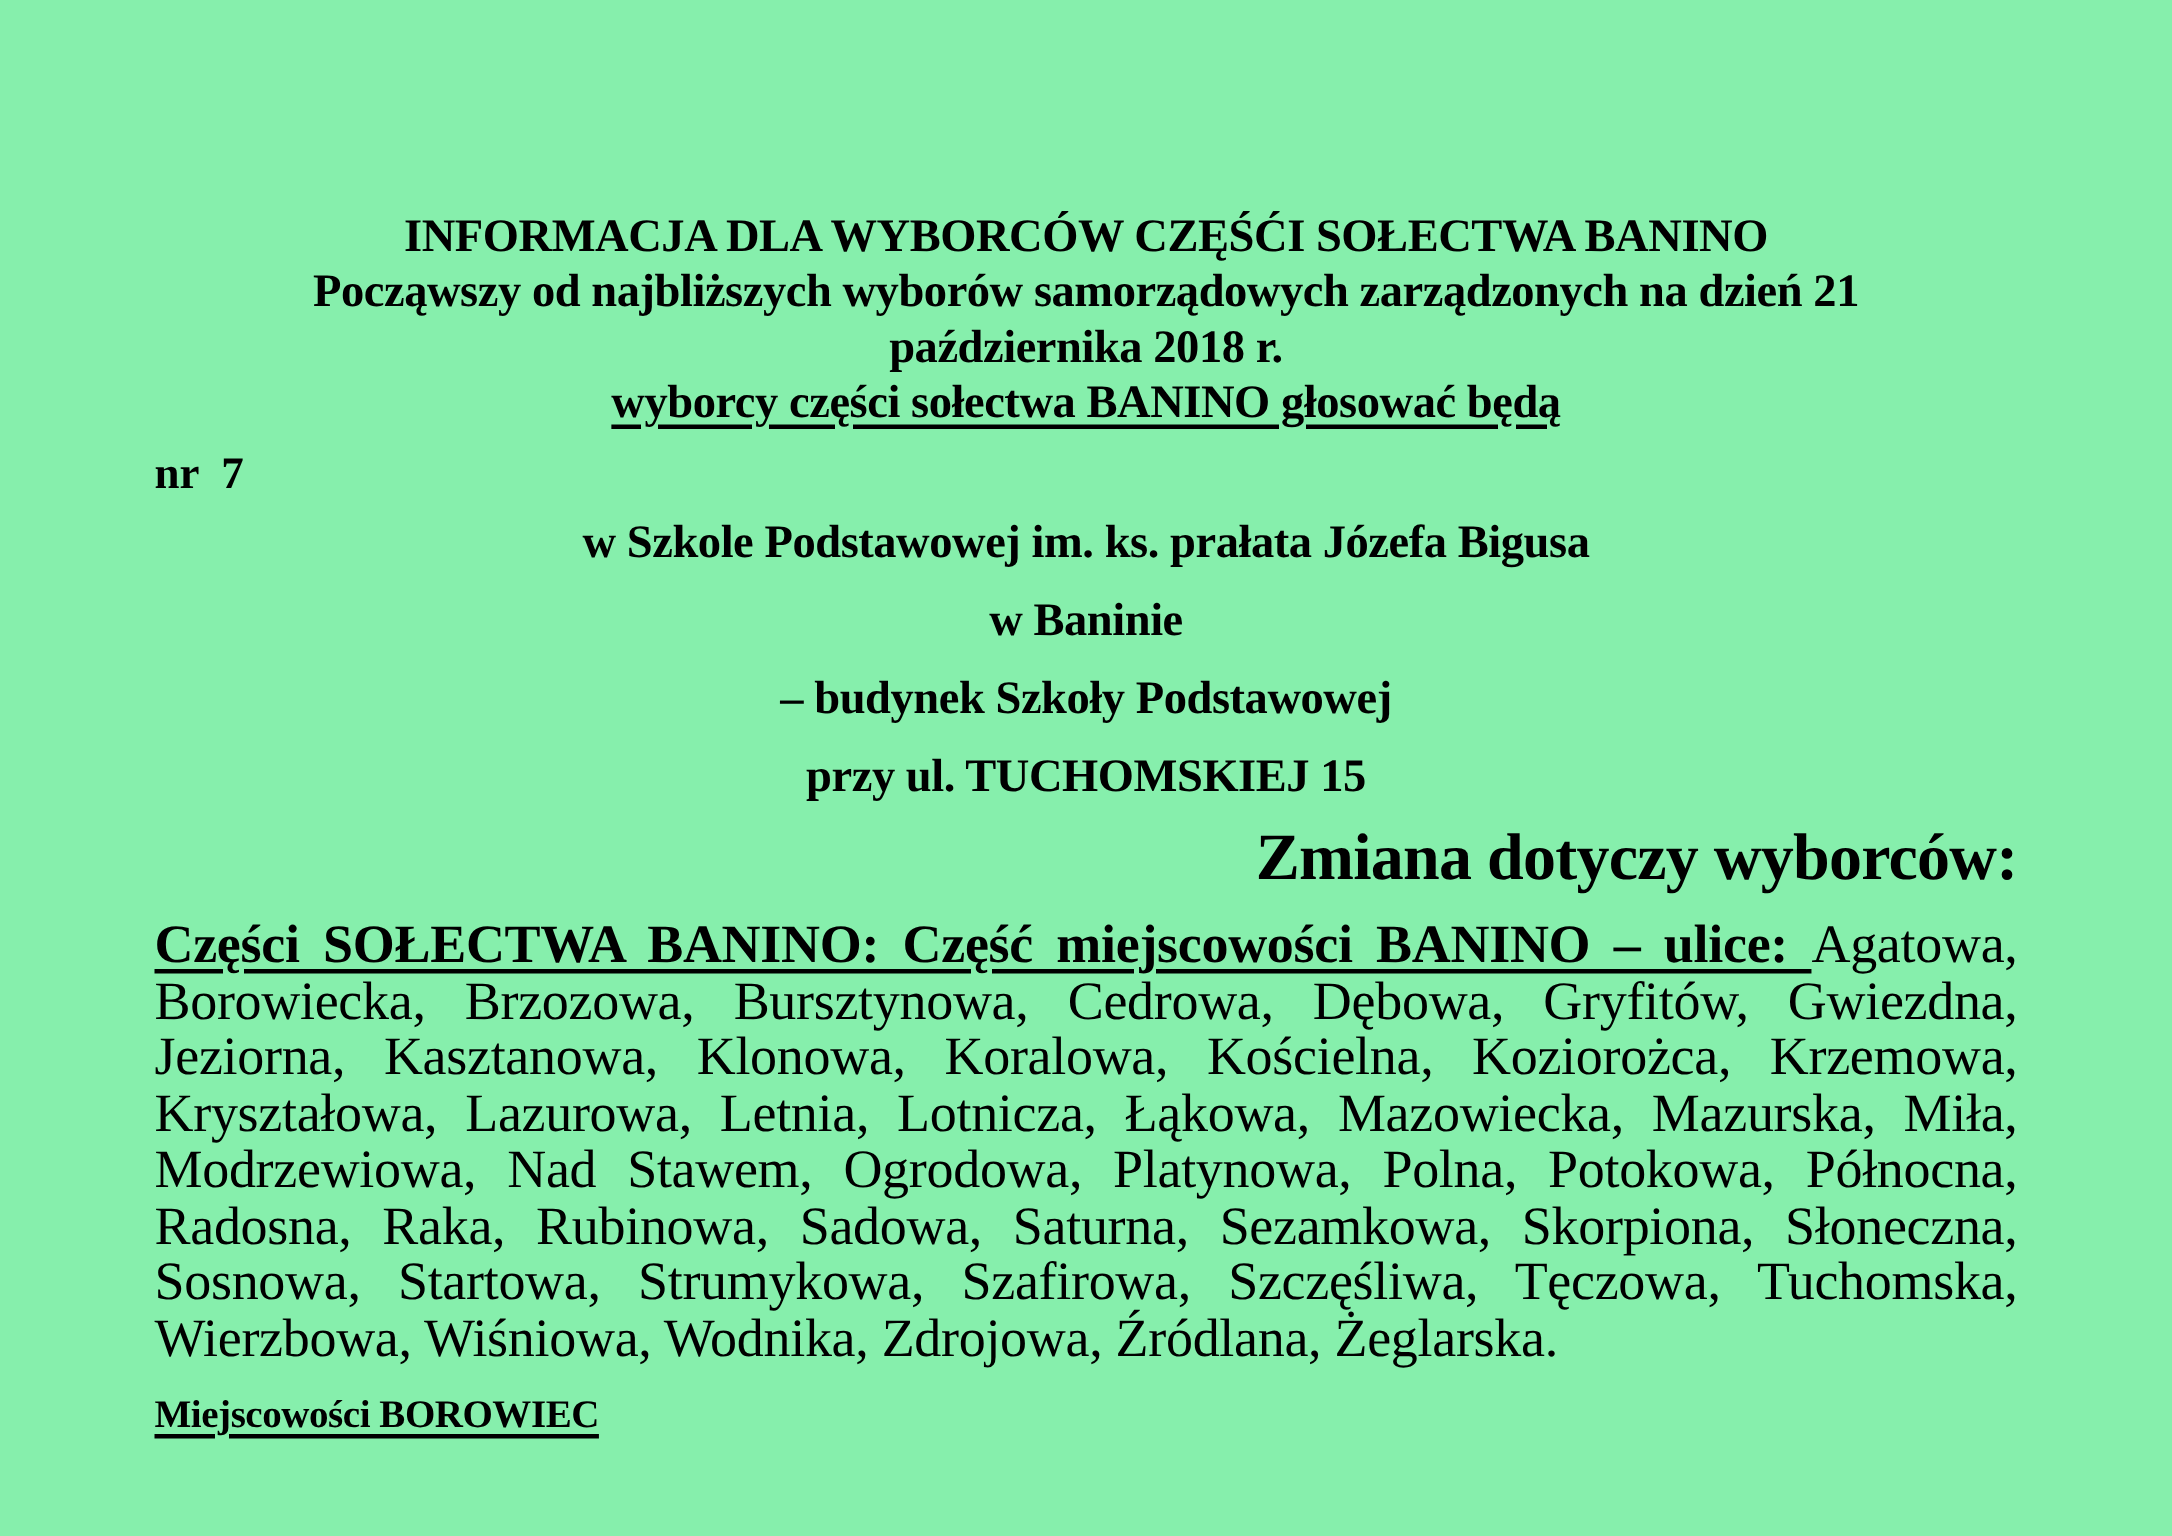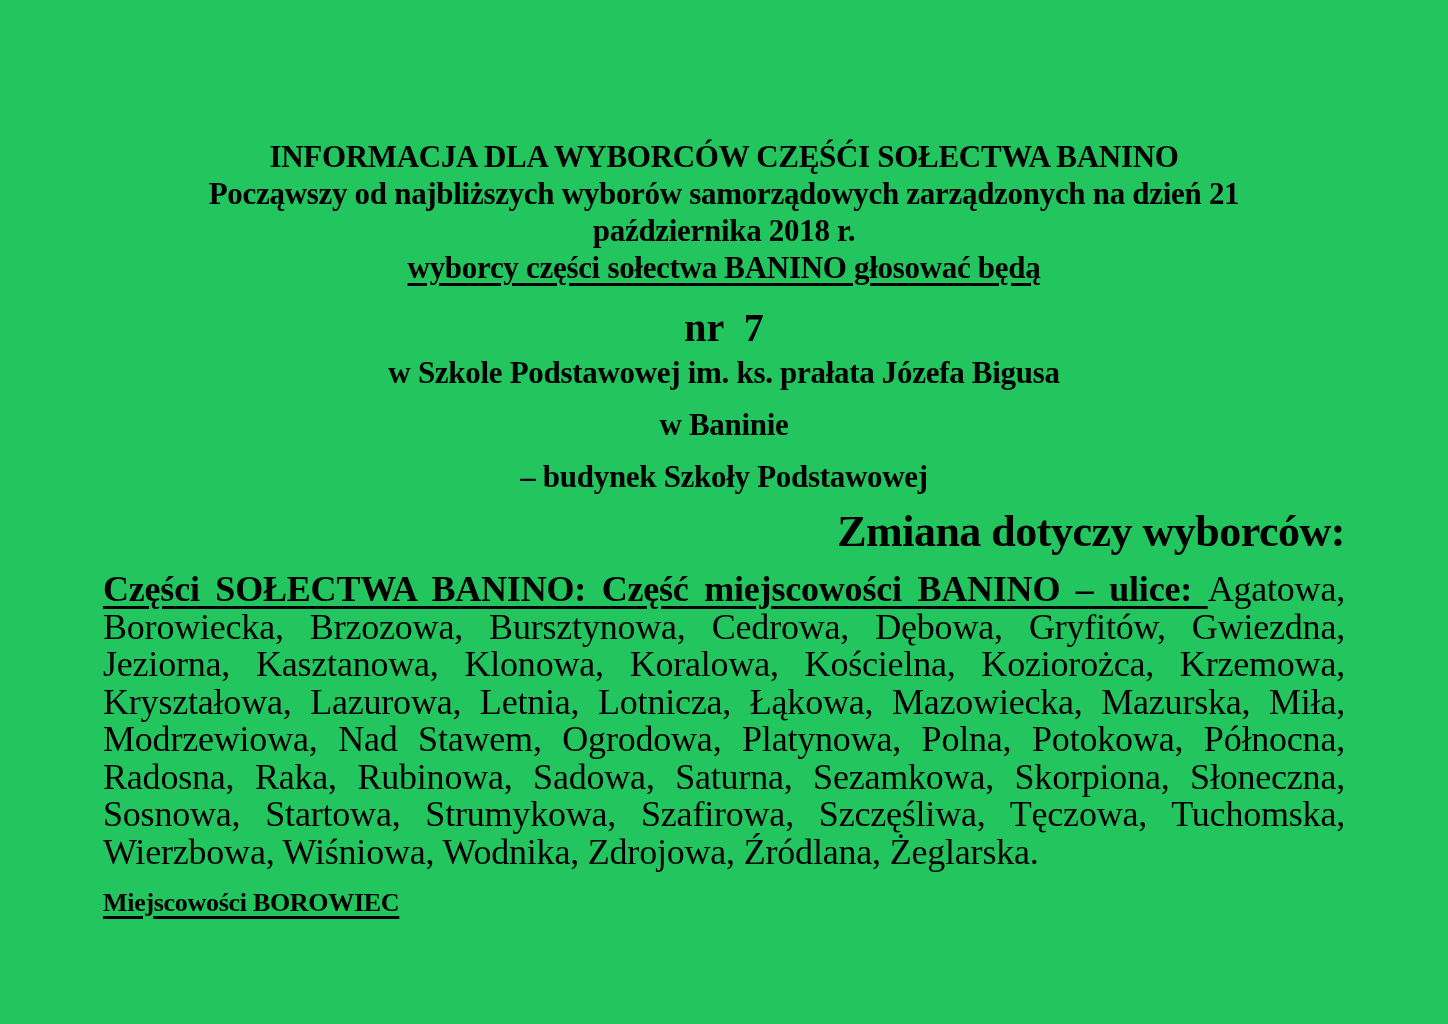--- a/index.html
+++ b/index.html
@@ -2,21 +2,21 @@
 <html lang="pl"><head>
 <meta charset="utf-8">
 <style>
   * { margin: 0; padding: 0; box-sizing: border-box; }
   html, body {
     background: #ffffff;
   }
   .page {
     width: 1448px;
     height: 1024px;
-    background: #22c55e;
+    background: #86efac;
     color: #000000;
     font-family: "Liberation Serif", "DejaVu Serif", serif;
     overflow: hidden;
     position: relative;
   }
   .content {
     padding: 138px 103px 0 103px;
   }
   .hline {
     font-size: 31px;
@@ -24,26 +24,26 @@
     font-weight: bold;
     text-align: center;
     letter-spacing: -0.3px;
   }
   .underlined {
     text-decoration: underline;
     text-decoration-thickness: 3px;
     text-underline-offset: 5px;
   }
   .nr-line {
-    font-size: 40px;
+    font-size: 30px;
     line-height: 52px;
     font-weight: bold;
-    text-align: center;
+    text-align: left;
     white-space: pre-wrap;
-    margin-top: 16px;
+    margin-top: 4px;
   }
   .spaced { margin-top: 15px; }
   .change-heading {
     font-size: 44px;
     line-height: 50px;
     font-weight: bold;
     text-align: right;
     margin-top: 12px;
     letter-spacing: -0.5px;
   }
@@ -90,20 +90,21 @@
 
     <div class="nr-line">nr  7</div>
 
 
     <div class="hline">w Szkole Podstawowej im. ks. prałata Józefa Bigusa</div>
 
     <div class="hline spaced">w Baninie</div>
 
     <div class="hline spaced">– budynek Szkoły Podstawowej</div>
 
+    <div class="hline spaced">przy ul. TUCHOMSKIEJ 15</div>
 
     <div class="change-heading">Zmiana dotyczy wyborców:</div>
 
     <p class="streets-para"><span class="streets-lead">Części SOŁECTWA BANINO: Część miejscowości BANINO – ulice: </span><span>Agatowa, Borowiecka, Brzozowa, Bursztynowa, Cedrowa, Dębowa, Gryfitów, Gwiezdna, Jeziorna, Kasztanowa, Klonowa, Koralowa, Kościelna, Koziorożca, Krzemowa, Kryształowa, Lazurowa, Letnia, Lotnicza, Łąkowa, Mazowiecka, Mazurska, Miła, Modrzewiowa, Nad Stawem, Ogrodowa, Platynowa, Polna, Potokowa, Północna, Radosna, Raka, Rubinowa, Sadowa, Saturna, Sezamkowa, Skorpiona, Słoneczna, Sosnowa, Startowa, Strumykowa, Szafirowa, Szczęśliwa, Tęczowa, Tuchomska, Wierzbowa, Wiśniowa, Wodnika, Zdrojowa, Źródlana, Żeglarska.</span></p>
 
     <div><span class="locality-heading">Miejscowości BOROWIEC</span></div>
 
   </div>
 </div>
 

